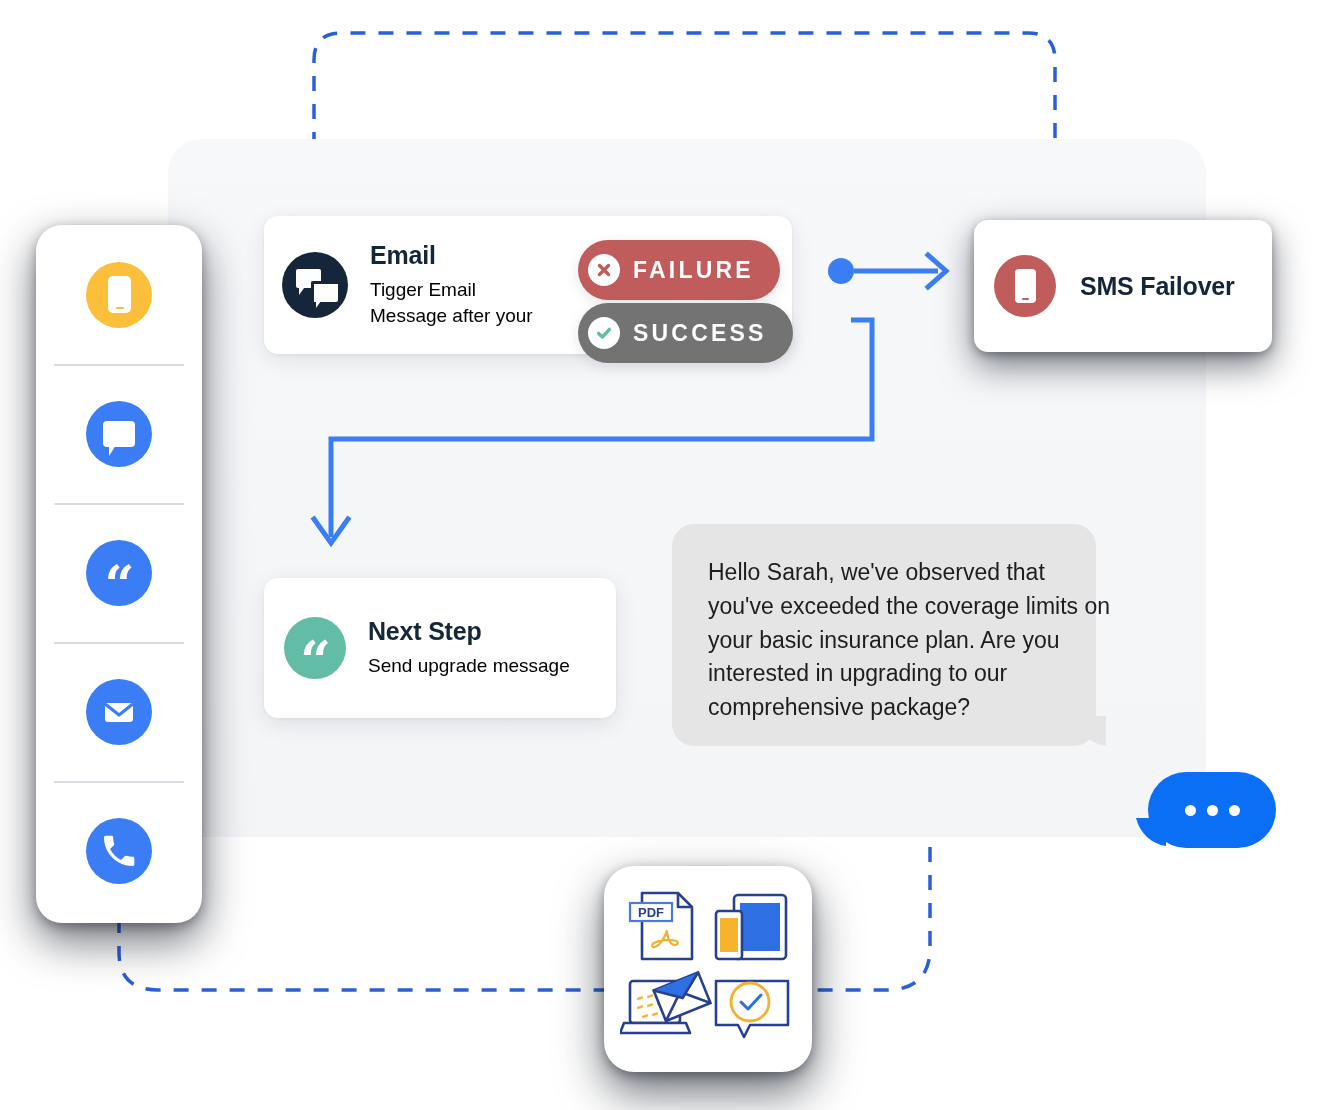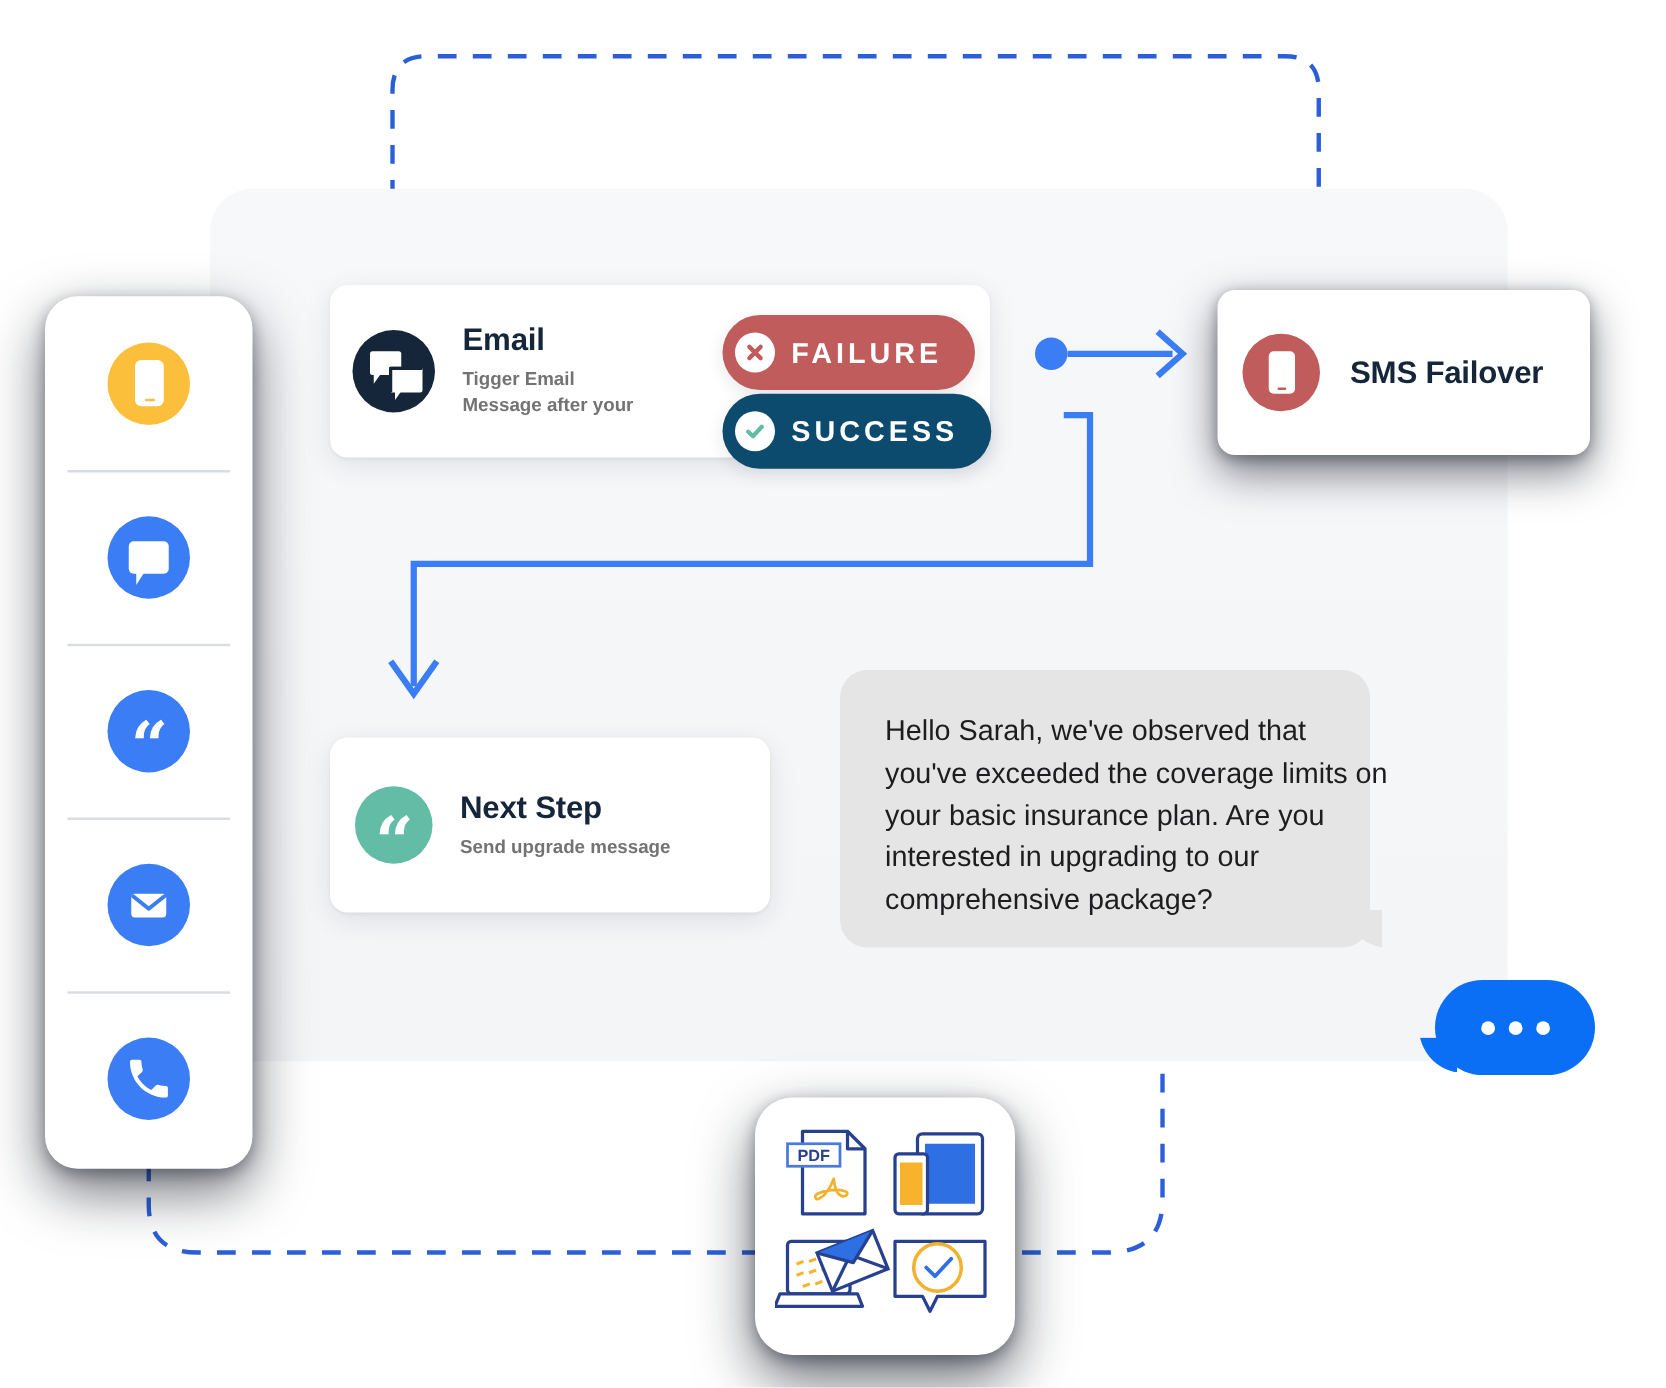--- a/index.html
+++ b/index.html
@@ -2,21 +2,21 @@
 <html><head>
 <meta charset="utf-8">
 <style>
   html,body{margin:0;padding:0;}
   body{
     width:1333px;height:1110px;
     background:transparent;
     font-family:"Liberation Sans", sans-serif;
     position:relative;overflow:hidden;
   }
-  .stage{position:absolute;inset:0;margin-top:12px;}
+  .stage{position:absolute;inset:0;}
 
   
   .dashed-svg{position:absolute;left:0;top:0;width:1333px;height:1110px;z-index:1;pointer-events:none;}
 
   
   .main-panel{
     position:absolute;left:168px;top:139px;width:1038px;height:698px;
     background:linear-gradient(180deg,#f7f8fa 0%,#f4f5f7 100%);
     border-radius:34px;z-index:2;
   }
@@ -36,38 +36,38 @@
   .email-icon{
     width:66px;height:66px;border-radius:50%;background:#15263b;
     margin-left:18px;flex:0 0 auto;position:relative;
   }
   .email-icon .b1{position:absolute;left:14px;top:17px;width:25px;height:19px;background:#fff;border-radius:2px;}
   .email-icon .b1:after{content:"";position:absolute;left:3px;top:19px;border-left:5px solid #fff;border-bottom:7px solid transparent;}
   .email-icon .b2{position:absolute;left:29px;top:29px;width:24px;height:18px;background:#fff;border-radius:2px;border-left:3px solid #15263b;border-top:3px solid #15263b;}
   .email-icon .b2:after{content:"";position:absolute;left:2px;top:17px;border-left:5px solid #fff;border-bottom:7px solid transparent;}
   .card-text{margin-left:22px;}
   .card-title{font-size:25px;font-weight:bold;color:#15263b;line-height:1.15;letter-spacing:-.2px;}
-  .card-sub{font-size:15px;color:#737373;line-height:1.38;margin-top:7px;font-weight:bold;}
+  .card-sub{font-size:19px;color:#000000;line-height:1.38;margin-top:7px;font-weight:normal;}
 
   
   .badge{
     position:absolute;display:flex;align-items:center;border-radius:999px;
     height:60px;padding:0 26px 0 10px;z-index:7;
     box-shadow:0 4px 14px rgba(23,32,50,.10);
   }
   .badge .ring{
     width:32px;height:32px;border-radius:50%;background:#fff;
     display:flex;align-items:center;justify-content:center;flex:0 0 auto;
   }
   .badge .lbl{
     margin-left:13px;color:#fff;font-size:23px;font-weight:bold;letter-spacing:3.2px;
   }
   .badge-failure{left:578px;top:240px;background:#c05c5c;}
   .badge-failure .ring{color:#c05c5c;}
-  .badge-success{left:578px;top:303px;background:#0c4a6e;}
+  .badge-success{left:578px;top:303px;background:#737373;}
   .badge-success .ring{color:#63bca5;}
 
   
   .sms-card{
     left:974px;top:220px;width:298px;height:132px;display:flex;align-items:center;
     box-shadow:0 14px 34px rgba(16,22,34,.55), 0 3px 10px rgba(16,22,34,.35);
     z-index:8;
   }
   .sms-icon{
     width:62px;height:62px;border-radius:50%;background:#c05c5c;margin-left:20px;

